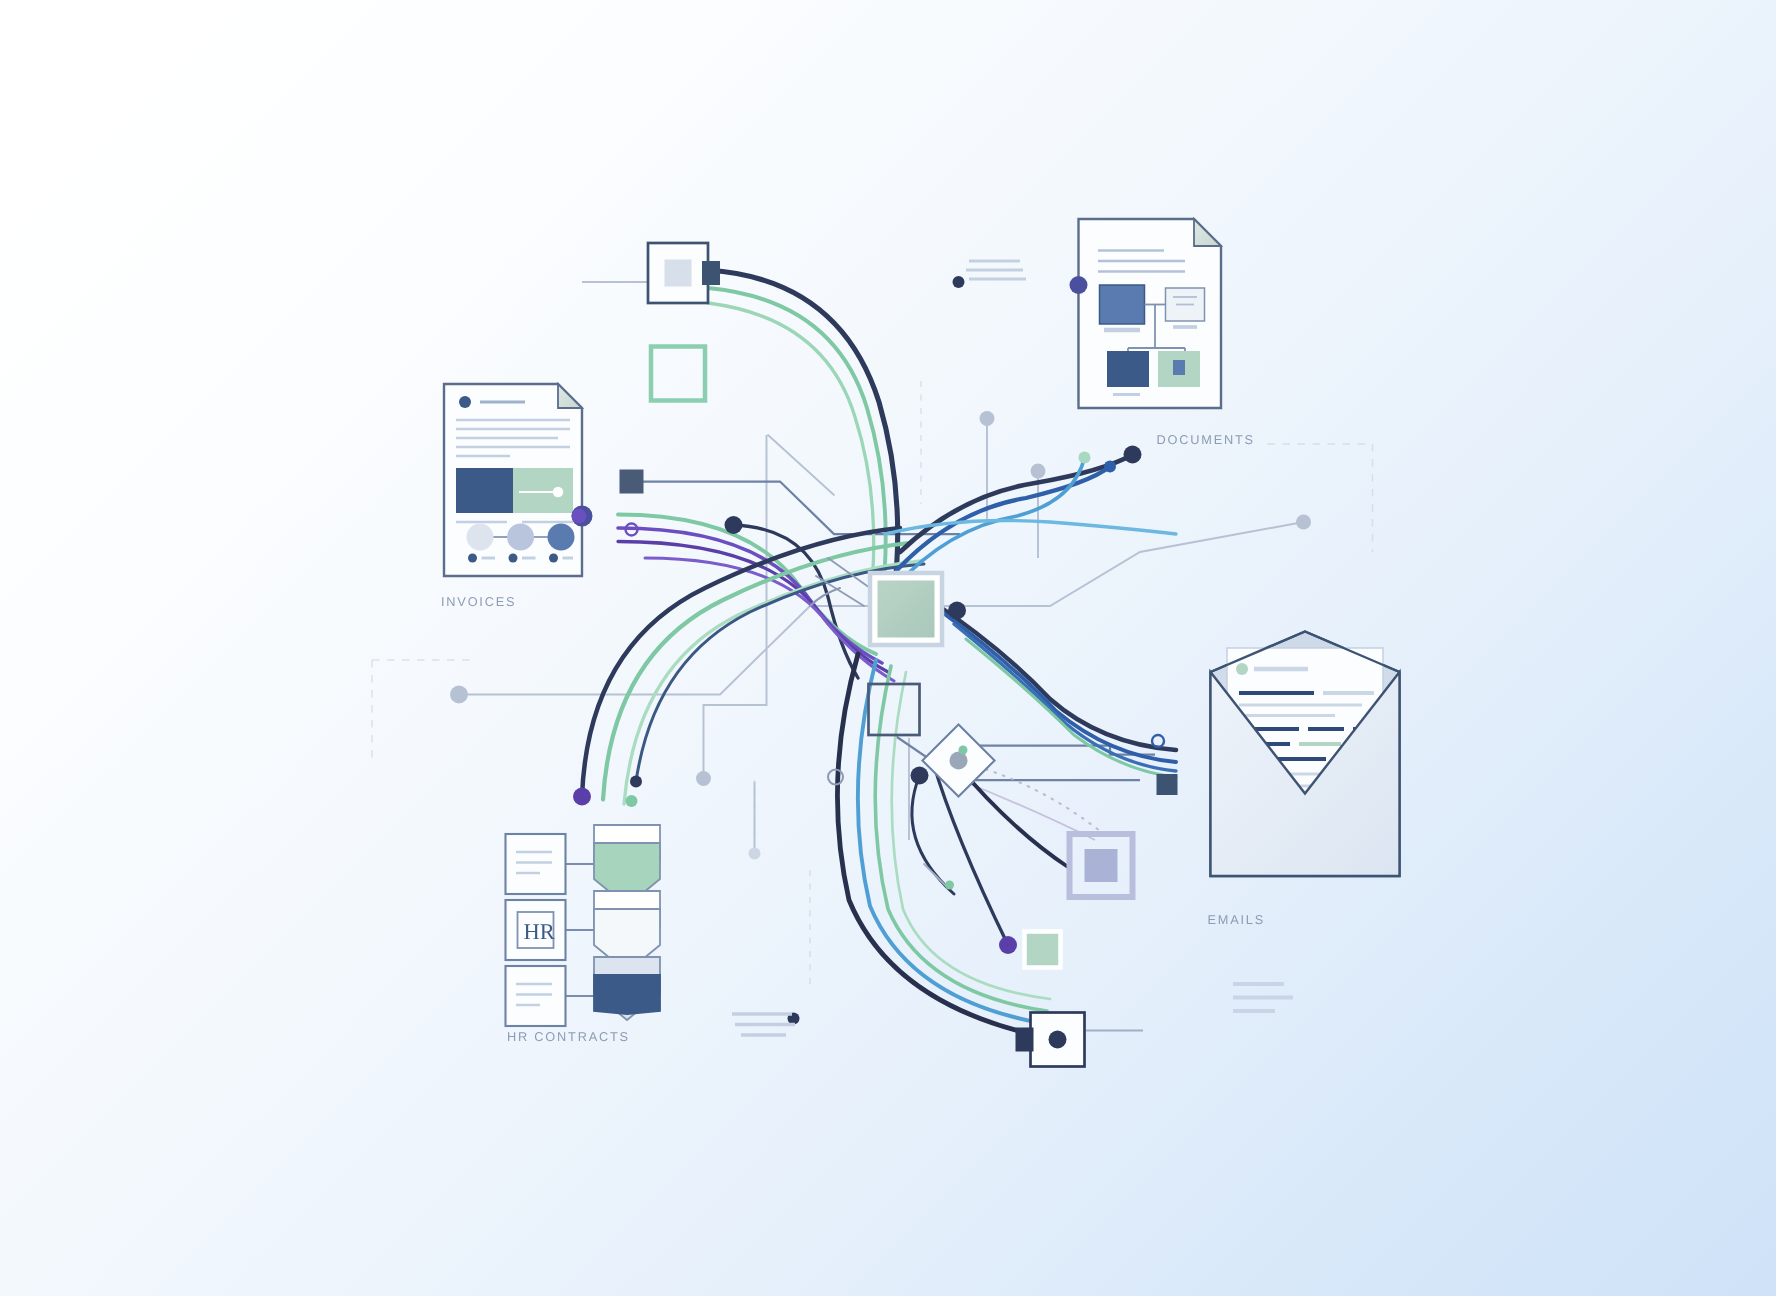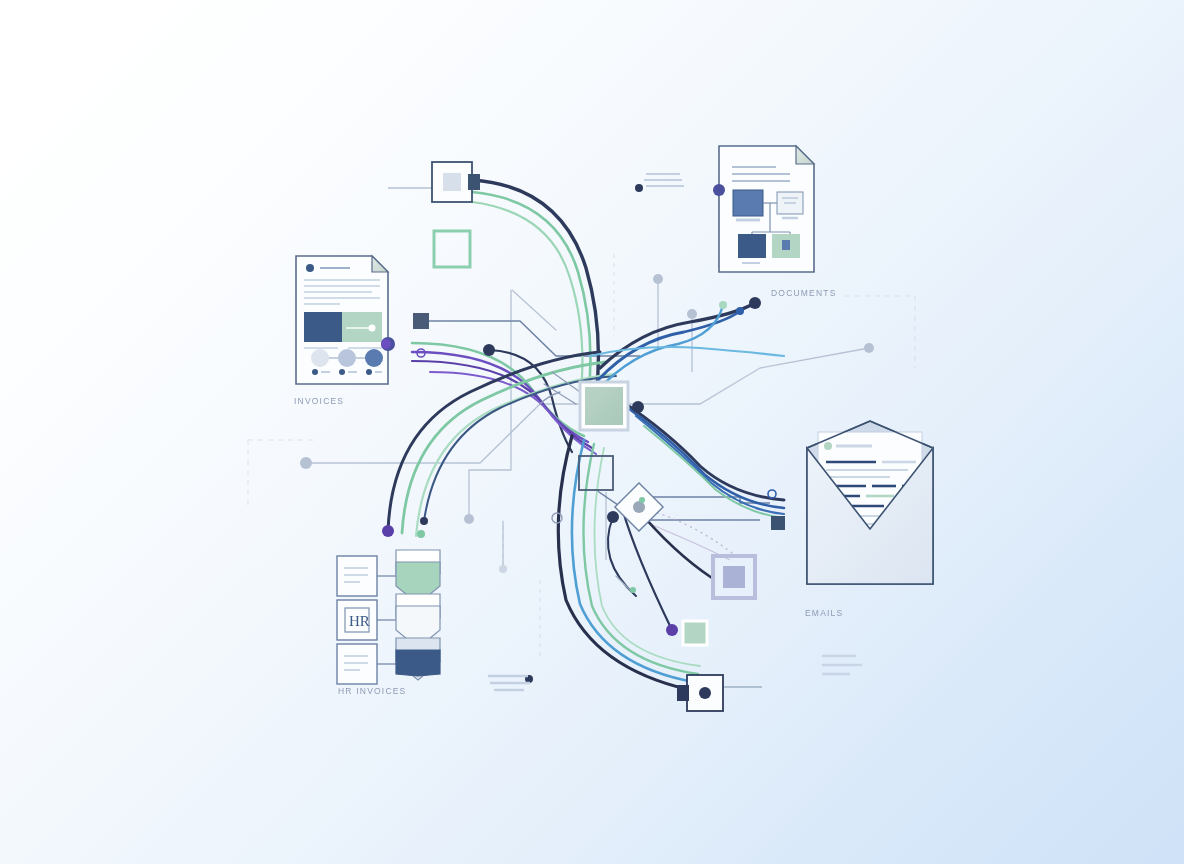--- a/index.html
+++ b/index.html
@@ -309,14 +309,14 @@
         <path d="M822 656 L856 656" stroke-width="2.6"></path>
         <path d="M822 665 L862 665" stroke-width="2.6"></path>
         <path d="M822 674 L850 674" stroke-width="2.6"></path>
       </g>
     </g>
   </svg>
 
   <div class="lbl" style="left:294px;top:396px">INVOICES</div>
   <div class="lbl" style="left:771px;top:288px">DOCUMENTS</div>
   <div class="lbl" style="left:805px;top:608px">EMAILS</div>
-  <div class="lbl" style="left:338px;top:686px">HR INVOICES</div>
+  <div class="lbl" style="left:338px;top:686px">HR CONTRACTS</div>
 </div>
 
 </body></html>

